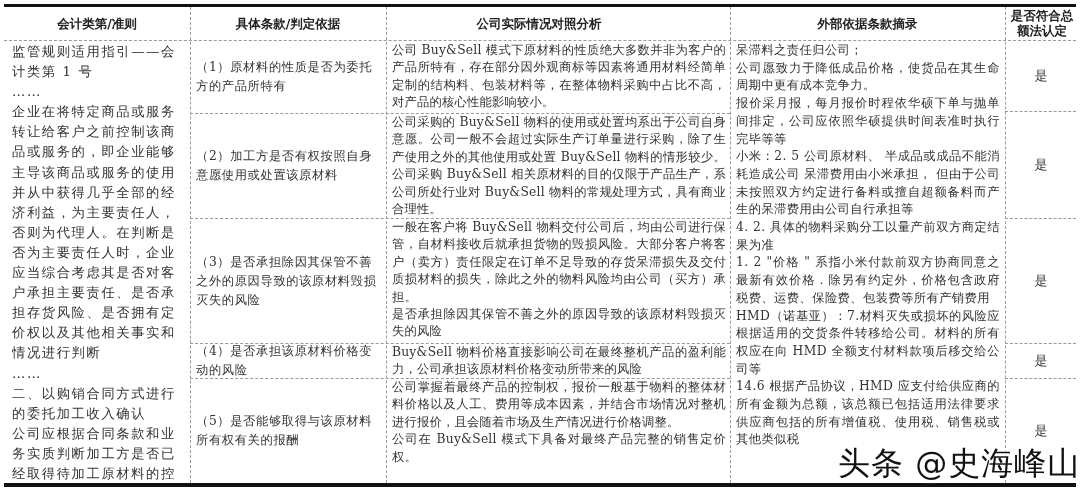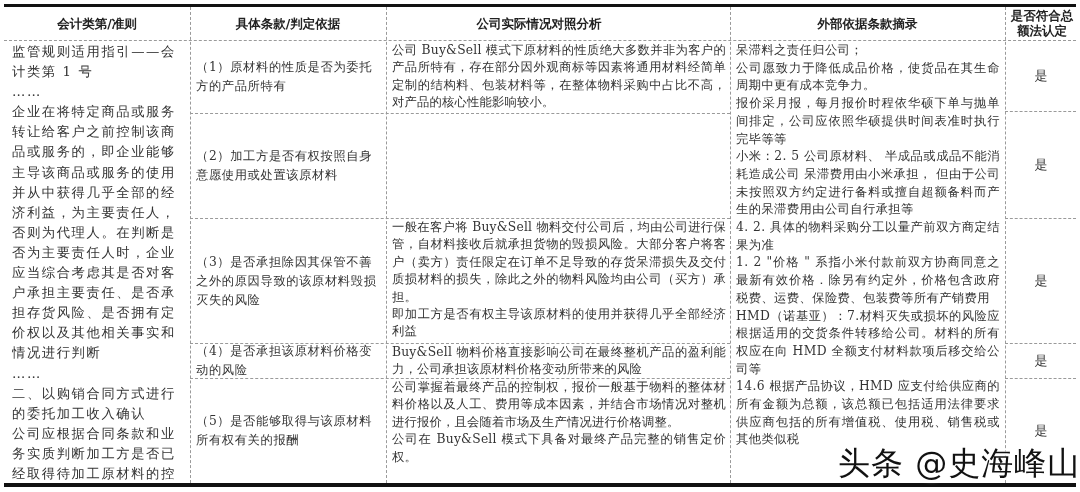--- a/index.html
+++ b/index.html
@@ -84,23 +84,26 @@
   <div class="cell crit" style="top:344px;height:34px;">
       <span>（4）是否承担该原材料价格变动的风险</span>
     </div>
   <div class="cell crit" style="top:379px;height:104px;">
       <span>（5）是否能够取得与该原材料所有权有关的报酬</span>
     </div>
 
   <div class="cell ana" style="top:42px;height:71px;">
     <p>公司 Buy&amp;Sell 模式下原材料的性质绝大多数并非为客户的产品所特有，存在部分因外观商标等因素将通用材料经简单定制的结构料、包装材料等，在整体物料采购中占比不高，对产品的核心性能影响较小。</p>
   </div>
+  <div class="cell ana" style="top:114px;height:104px;">
+    <p>公司采购的 Buy&amp;Sell 物料的使用或处置均系出于公司自身意愿。公司一般不会超过实际生产订单量进行采购，除了生产使用之外的其他使用或处置 Buy&amp;Sell 物料的情形较少。公司采购 Buy&amp;Sell 相关原材料的目的仅限于产品生产，系公司所处行业对 Buy&amp;Sell 物料的常规处理方式，具有商业合理性。</p>
+  </div>
   <div class="cell ana" style="top:219px;height:124px;">
     <p>一般在客户将 Buy&amp;Sell 物料交付公司后，均由公司进行保管，自材料接收后就承担货物的毁损风险。大部分客户将客户（卖方）责任限定在订单不足导致的存货呆滞损失及交付质损材料的损失，除此之外的物料风险均由公司（买方）承担。</p>
-    <p>即加工方是否有权主导该原材料的使用并获得几乎全部经济利益</p>
+    <p>是否承担除因其保管不善之外的原因导致的该原材料毁损灭失的风险</p>
   </div>
   <div class="cell ana" style="top:344px;height:34px;">
     <p>Buy&amp;Sell 物料价格直接影响公司在最终整机产品的盈利能力，公司承担该原材料价格变动所带来的风险</p>
   </div>
   <div class="cell ana" style="top:379px;height:104px;">
     <p>公司掌握着最终产品的控制权，报价一般基于物料的整体材料价格以及人工、费用等成本因素，并结合市场情况对整机进行报价，且会随着市场及生产情况进行价格调整。</p>
     <p>公司在 Buy&amp;Sell 模式下具备对最终产品完整的销售定价权。</p>
   </div>
 
   <div class="cell ext">

